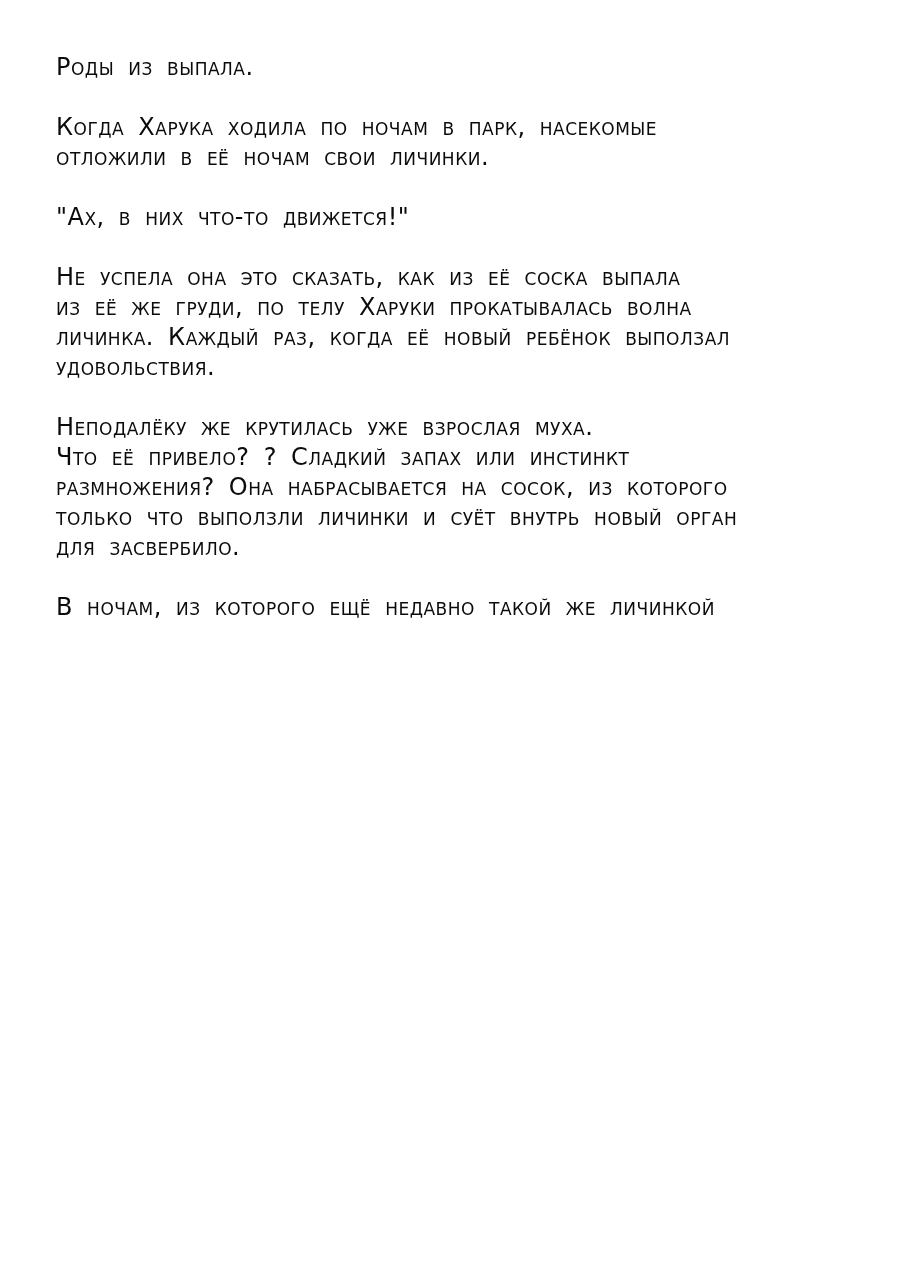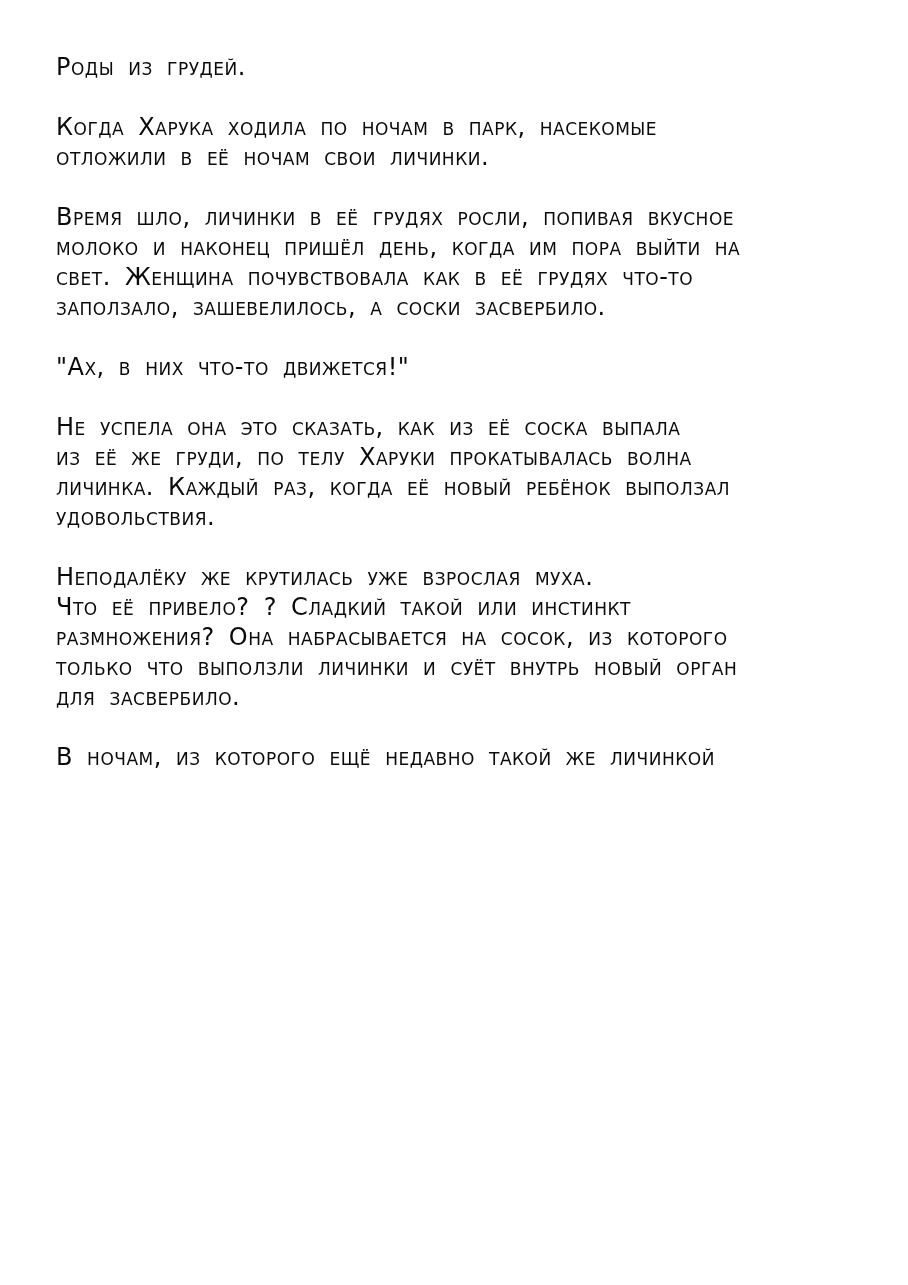--- a/index.html
+++ b/index.html
@@ -35,49 +35,43 @@
     white-space: nowrap;
   }
 </style>
 </head>
 <body>
 
 <div class="page">
   <div class="textblock">
 
     <div class="para">
-      <div class="line">Роды из грудей.</div>
+      <div class="line">Роды из выпала.</div>
     </div>
 
     <div class="para">
       <div class="line">Когда Харука ходила по ночам в парк, насекомые</div>
       <div class="line">отложили в её ночам свои личинки.</div>
     </div>
 
-    <div class="para">
-      <div class="line">Время шло, личинки в её грудях росли, попивая вкусное</div>
-      <div class="line">молоко и наконец пришёл день, когда им пора выйти на</div>
-      <div class="line">свет. Женщина почувствовала как в её грудях что-то</div>
-      <div class="line">заползало, зашевелилось, а соски засвербило.</div>
-    </div>
 
     <div class="para">
       <div class="line">"Ах, в них что-то движется!"</div>
     </div>
 
     <div class="para">
       <div class="line">Не успела она это сказать, как из её соска выпала</div>
       <div class="line">из её же груди, по телу Харуки прокатывалась волна</div>
       <div class="line">личинка. Каждый раз, когда её новый ребёнок выползал</div>
       <div class="line">удовольствия.</div>
     </div>
 
     <div class="para">
       <div class="line">Неподалёку же крутилась уже взрослая муха.</div>
-      <div class="line">Что её привело? ? Сладкий такой или инстинкт</div>
+      <div class="line">Что её привело? ? Сладкий запах или инстинкт</div>
       <div class="line">размножения? Она набрасывается на сосок, из которого</div>
       <div class="line">только что выползли личинки и суёт внутрь новый орган</div>
       <div class="line">для засвербило.</div>
     </div>
 
     <div class="para">
       <div class="line">В ночам, из которого ещё недавно такой же личинкой</div>
     </div>
 
   </div>

